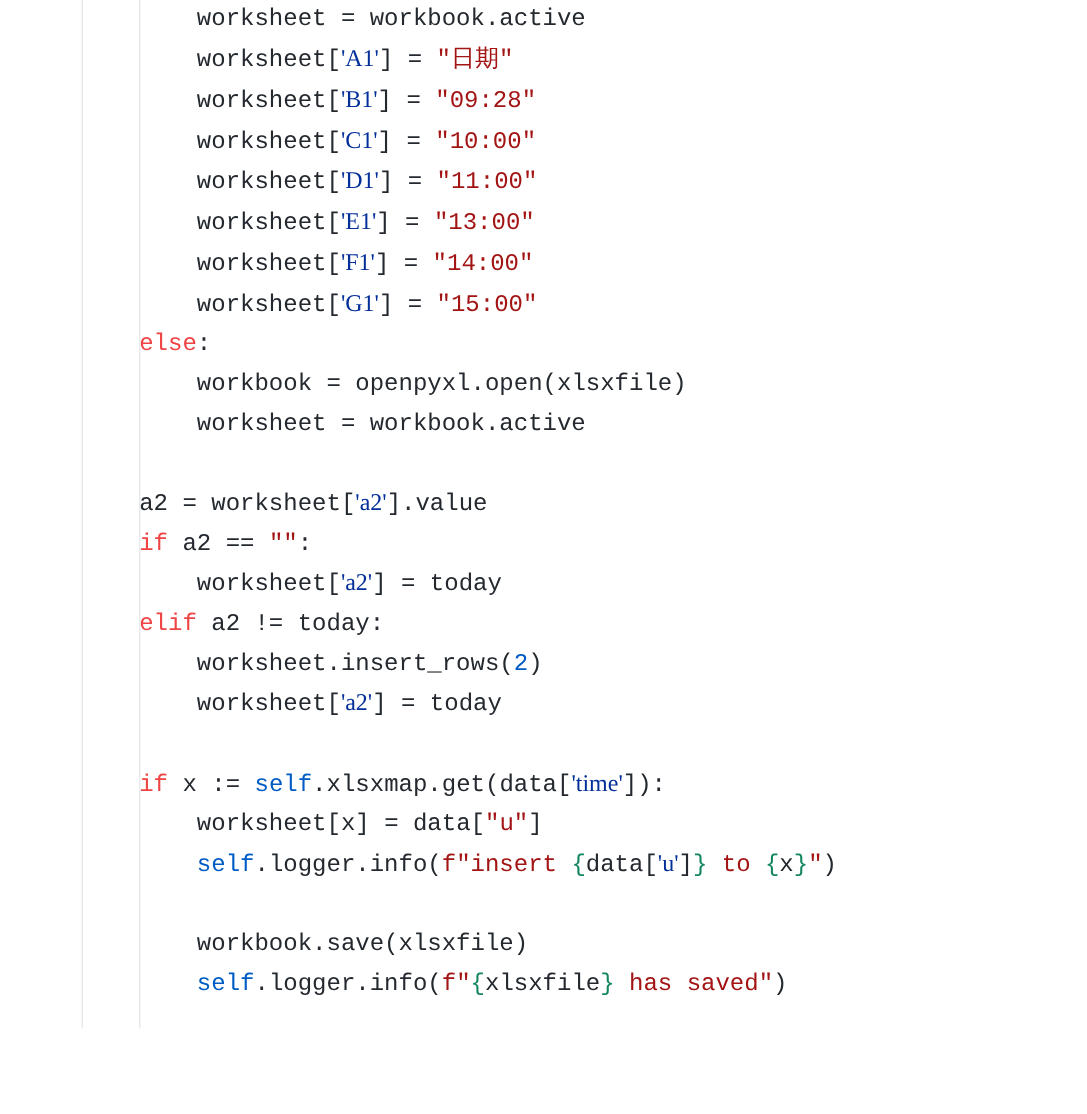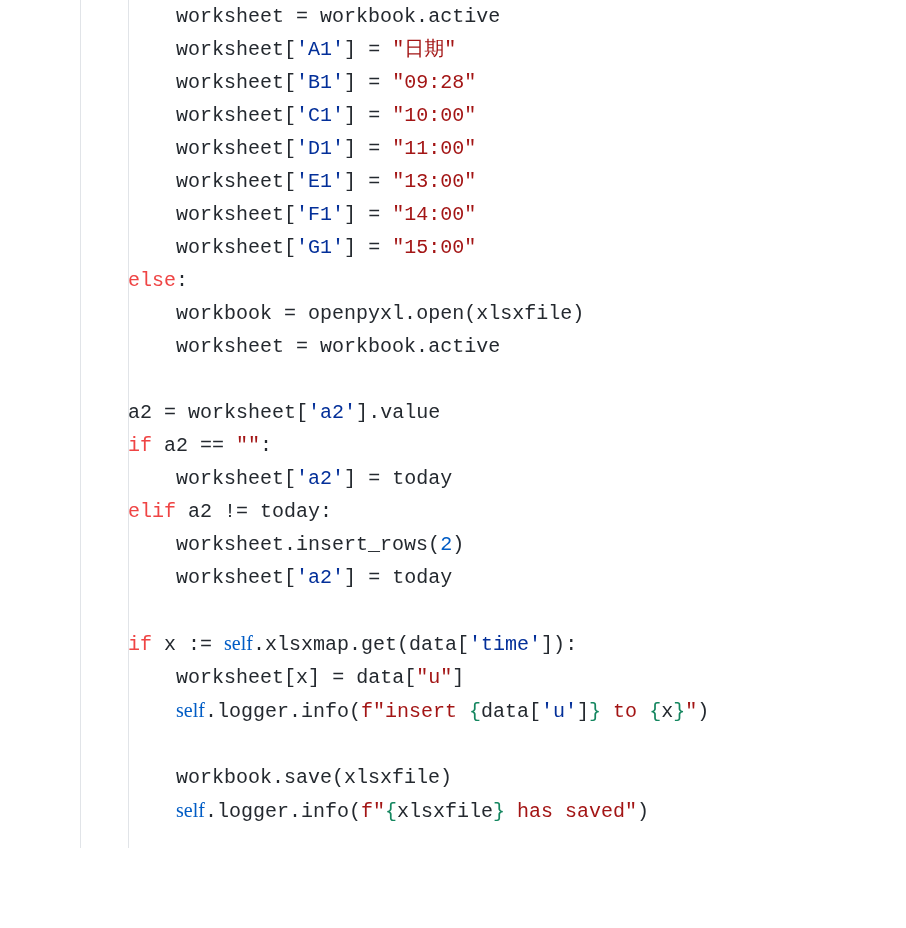--- a/index.html
+++ b/index.html
@@ -8,38 +8,37 @@
     background: #ffffff;
     font-family: "SF Mono", "Menlo", "Consolas", "Liberation Mono", monospace;
     font-size: 20px;
     line-height: 1.65;
     color: #24292f;
   }
   .code-block {
     white-space: pre;
     padding: 0 20px 20px 20px;
     position: relative;
-    margin-left: 12px;
   }
   
   .guide {
     position: absolute;
     top: 0;
     bottom: 0;
     width: 0;
     border-left: 1px solid #e1e4e8;
   }
   .line {
     display: block;
   }
   .t-plain { color: #24292f; }
   .t-kw    { color: #ef4444; } 
   .t-str   { color: #a31515; } 
-  .t-bluestr { color: #032f99; } 
+  .t-bluestr { color: #032f99; font-family: Liberation Serif, serif; } 
   .t-num   { color: #005cc5; } 
-  .t-self  { color: #005cc5; font-family: Liberation Serif, serif; }
+  .t-self  { color: #005cc5; }
   .t-op    { color: #24292f; }
   .t-fgreen{ color: #14865f; } 
 </style>
 </head>
 <body>
 
 <div class="code-block" id="code-block"><div class="line">            <span class="t-plain">worksheet </span><span class="t-op">=</span><span class="t-plain"> workbook</span><span class="t-plain">.</span><span class="t-plain">active</span></div><div class="line">            <span class="t-plain">worksheet</span><span class="t-plain">[</span><span class="t-bluestr">'A1'</span><span class="t-plain">]</span><span class="t-plain"> </span><span class="t-op">=</span><span class="t-plain"> </span><span class="t-str">"日期"</span></div><div class="line">            <span class="t-plain">worksheet</span><span class="t-plain">[</span><span class="t-bluestr">'B1'</span><span class="t-plain">]</span><span class="t-plain"> </span><span class="t-op">=</span><span class="t-plain"> </span><span class="t-str">"09:28"</span></div><div class="line">            <span class="t-plain">worksheet</span><span class="t-plain">[</span><span class="t-bluestr">'C1'</span><span class="t-plain">]</span><span class="t-plain"> </span><span class="t-op">=</span><span class="t-plain"> </span><span class="t-str">"10:00"</span></div><div class="line">            <span class="t-plain">worksheet</span><span class="t-plain">[</span><span class="t-bluestr">'D1'</span><span class="t-plain">]</span><span class="t-plain"> </span><span class="t-op">=</span><span class="t-plain"> </span><span class="t-str">"11:00"</span></div><div class="line">            <span class="t-plain">worksheet</span><span class="t-plain">[</span><span class="t-bluestr">'E1'</span><span class="t-plain">]</span><span class="t-plain"> </span><span class="t-op">=</span><span class="t-plain"> </span><span class="t-str">"13:00"</span></div><div class="line">            <span class="t-plain">worksheet</span><span class="t-plain">[</span><span class="t-bluestr">'F1'</span><span class="t-plain">]</span><span class="t-plain"> </span><span class="t-op">=</span><span class="t-plain"> </span><span class="t-str">"14:00"</span></div><div class="line">            <span class="t-plain">worksheet</span><span class="t-plain">[</span><span class="t-bluestr">'G1'</span><span class="t-plain">]</span><span class="t-plain"> </span><span class="t-op">=</span><span class="t-plain"> </span><span class="t-str">"15:00"</span></div><div class="line">        <span class="t-kw">else</span><span class="t-plain">:</span></div><div class="line">            <span class="t-plain">workbook </span><span class="t-op">=</span><span class="t-plain"> openpyxl</span><span class="t-plain">.</span><span class="t-plain">open</span><span class="t-plain">(</span><span class="t-plain">xlsxfile</span><span class="t-plain">)</span></div><div class="line">            <span class="t-plain">worksheet </span><span class="t-op">=</span><span class="t-plain"> workbook</span><span class="t-plain">.</span><span class="t-plain">active</span></div><div class="line">&nbsp;</div><div class="line">        <span class="t-plain">a2 </span><span class="t-op">=</span><span class="t-plain"> worksheet</span><span class="t-plain">[</span><span class="t-bluestr">'a2'</span><span class="t-plain">]</span><span class="t-plain">.</span><span class="t-plain">value</span></div><div class="line">        <span class="t-kw">if</span><span class="t-plain"> a2 </span><span class="t-op">==</span><span class="t-plain"> </span><span class="t-str">""</span><span class="t-plain">:</span></div><div class="line">            <span class="t-plain">worksheet</span><span class="t-plain">[</span><span class="t-bluestr">'a2'</span><span class="t-plain">]</span><span class="t-plain"> </span><span class="t-op">=</span><span class="t-plain"> today</span></div><div class="line">        <span class="t-kw">elif</span><span class="t-plain"> a2 </span><span class="t-op">!=</span><span class="t-plain"> today:</span></div><div class="line">            <span class="t-plain">worksheet</span><span class="t-plain">.</span><span class="t-plain">insert_rows</span><span class="t-plain">(</span><span class="t-num">2</span><span class="t-plain">)</span></div><div class="line">            <span class="t-plain">worksheet</span><span class="t-plain">[</span><span class="t-bluestr">'a2'</span><span class="t-plain">]</span><span class="t-plain"> </span><span class="t-op">=</span><span class="t-plain"> today</span></div><div class="line">&nbsp;</div><div class="line">        <span class="t-kw">if</span><span class="t-plain"> x </span><span class="t-op">:=</span><span class="t-plain"> </span><span class="t-self">self</span><span class="t-plain">.</span><span class="t-plain">xlsxmap</span><span class="t-plain">.</span><span class="t-plain">get</span><span class="t-plain">(</span><span class="t-plain">data</span><span class="t-plain">[</span><span class="t-bluestr">'time'</span><span class="t-plain">]</span><span class="t-plain">)</span><span class="t-plain">:</span></div><div class="line">            <span class="t-plain">worksheet</span><span class="t-plain">[</span><span class="t-plain">x</span><span class="t-plain">]</span><span class="t-plain"> </span><span class="t-op">=</span><span class="t-plain"> data</span><span class="t-plain">[</span><span class="t-str">"u"</span><span class="t-plain">]</span></div><div class="line">            <span class="t-self">self</span><span class="t-plain">.</span><span class="t-plain">logger</span><span class="t-plain">.</span><span class="t-plain">info</span><span class="t-plain">(</span><span class="t-str">f"insert </span><span class="t-fgreen">{</span><span class="t-plain">data[</span><span class="t-bluestr">'u'</span><span class="t-plain">]</span><span class="t-fgreen">}</span><span class="t-str"> to </span><span class="t-fgreen">{</span><span class="t-plain">x</span><span class="t-fgreen">}</span><span class="t-str">"</span><span class="t-plain">)</span></div><div class="line">&nbsp;</div><div class="line">            <span class="t-plain">workbook</span><span class="t-plain">.</span><span class="t-plain">save</span><span class="t-plain">(</span><span class="t-plain">xlsxfile</span><span class="t-plain">)</span></div><div class="line">            <span class="t-self">self</span><span class="t-plain">.</span><span class="t-plain">logger</span><span class="t-plain">.</span><span class="t-plain">info</span><span class="t-plain">(</span><span class="t-str">f"</span><span class="t-fgreen">{</span><span class="t-plain">xlsxfile</span><span class="t-fgreen">}</span><span class="t-str"> has saved"</span><span class="t-plain">)</span></div><div class="guide" style="left: 68.2px;"></div><div class="guide" style="left: 116.4px;"></div></div>
 
 </body></html>

